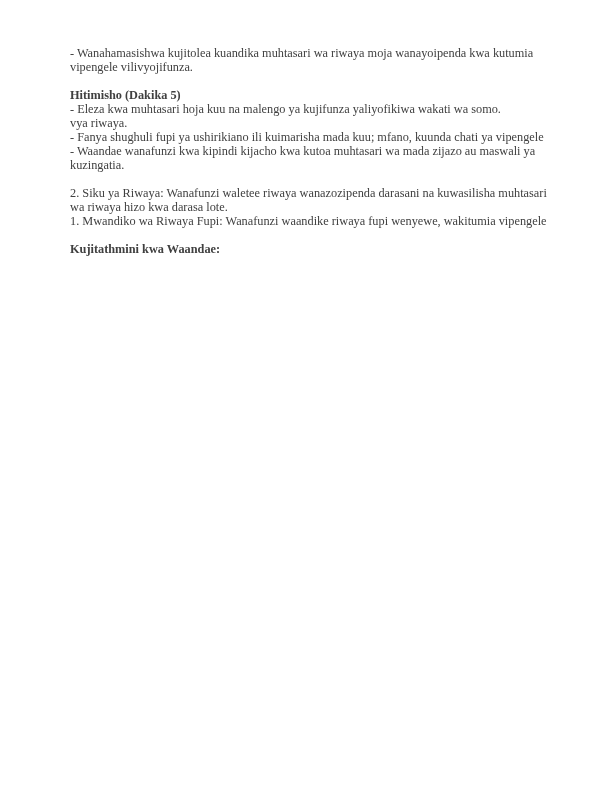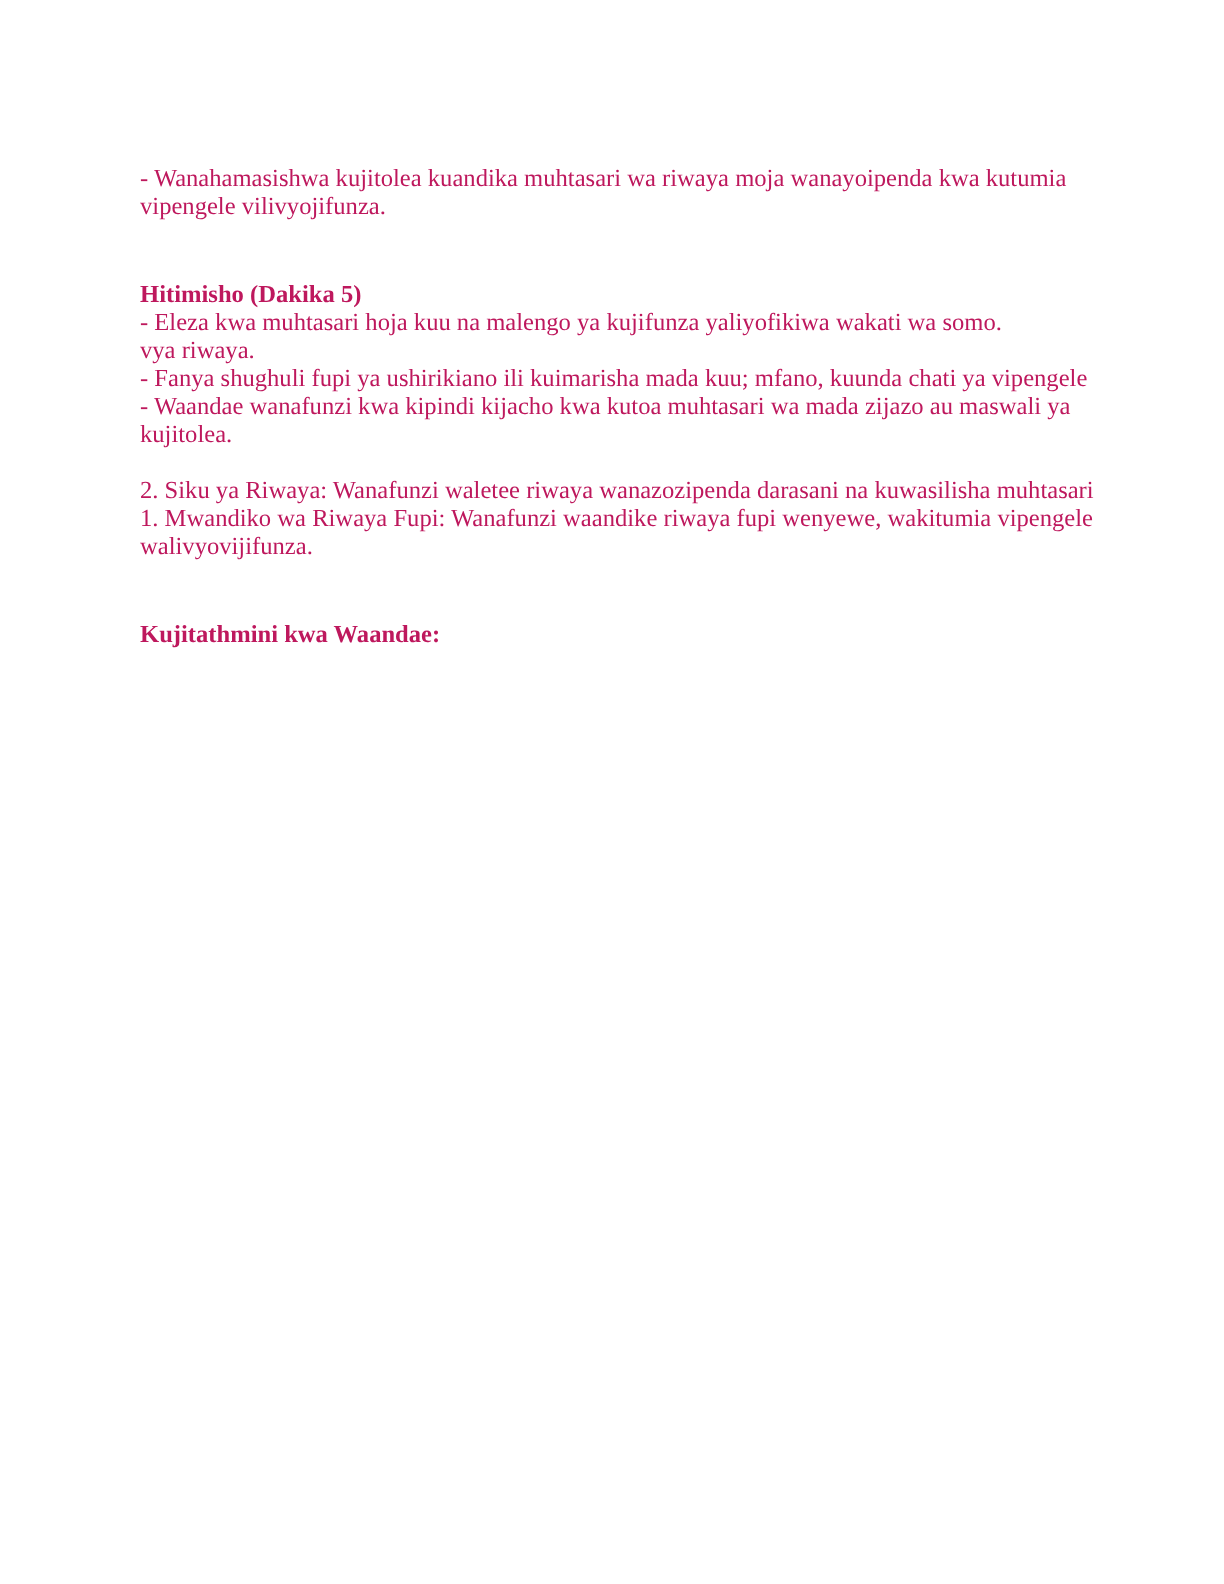--- a/index.html
+++ b/index.html
@@ -6,33 +6,32 @@
     margin: 0;
     padding: 0;
     background: #ffffff;
   }
   .page {
     position: relative;
     width: 612px;
     height: 792px;
     background: #ffffff;
     box-sizing: border-box;
-    padding: 82px 68px 0 70px;
+    padding: 46px 68px 0 70px;
     font-family: "Liberation Serif", "DejaVu Serif", serif;
     font-size: 12.3px;
     line-height: 14px;
-    color: #be185d;
+    color: #404040;
     overflow: hidden;
   }
   .line {
     white-space: nowrap;
   }
   .heading {
     font-weight: bold;
-    margin-top: 16px;
   }
   .blank-line {
     height: 14px;
   }
 </style>
 </head>
 <body>
 
 <div class="page">
 
@@ -42,29 +41,29 @@
   </div>
 
   <div class="blank-line"></div>
 
   <div>
     <div class="line heading">Hitimisho (Dakika 5)</div>
     <div class="line">- Eleza kwa muhtasari hoja kuu na malengo ya kujifunza yaliyofikiwa wakati wa somo.</div>
     <div class="line">vya riwaya.</div>
     <div class="line">- Fanya shughuli fupi ya ushirikiano ili kuimarisha mada kuu; mfano, kuunda chati ya vipengele</div>
     <div class="line">- Waandae wanafunzi kwa kipindi kijacho kwa kutoa muhtasari wa mada zijazo au maswali ya</div>
-    <div class="line">kujitolea.</div>
+    <div class="line">kuzingatia.</div>
   </div>
 
   <div class="blank-line"></div>
 
   <div>
     <div class="line">2. Siku ya Riwaya: Wanafunzi waletee riwaya wanazozipenda darasani na kuwasilisha muhtasari</div>
+    <div class="line">wa riwaya hizo kwa darasa lote.</div>
     <div class="line">1. Mwandiko wa Riwaya Fupi: Wanafunzi waandike riwaya fupi wenyewe, wakitumia vipengele</div>
-    <div class="line">walivyovijifunza.</div>
   </div>
 
   <div class="blank-line"></div>
 
   <div>
     <div class="line heading">Kujitathmini kwa Waandae:</div>
   </div>
 
 </div>
 

